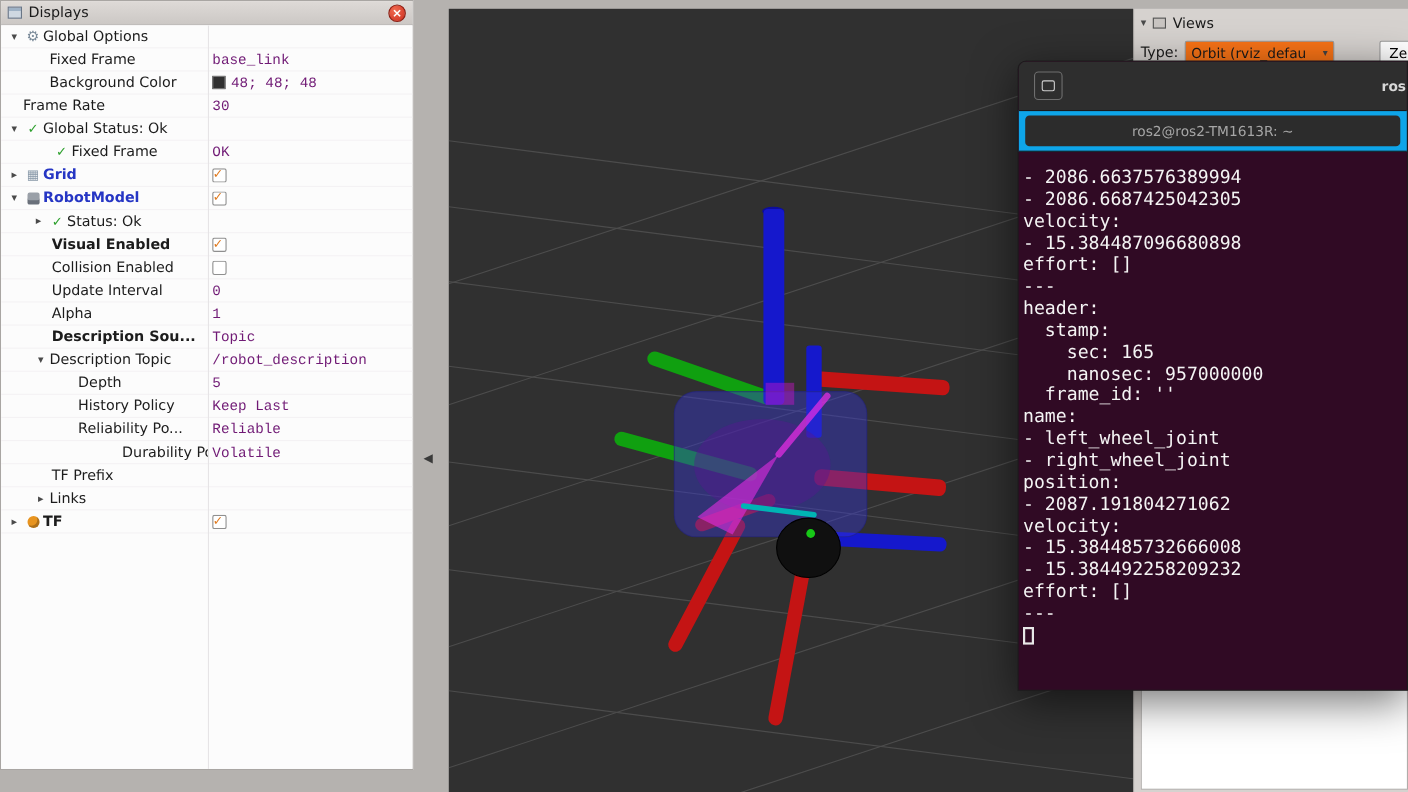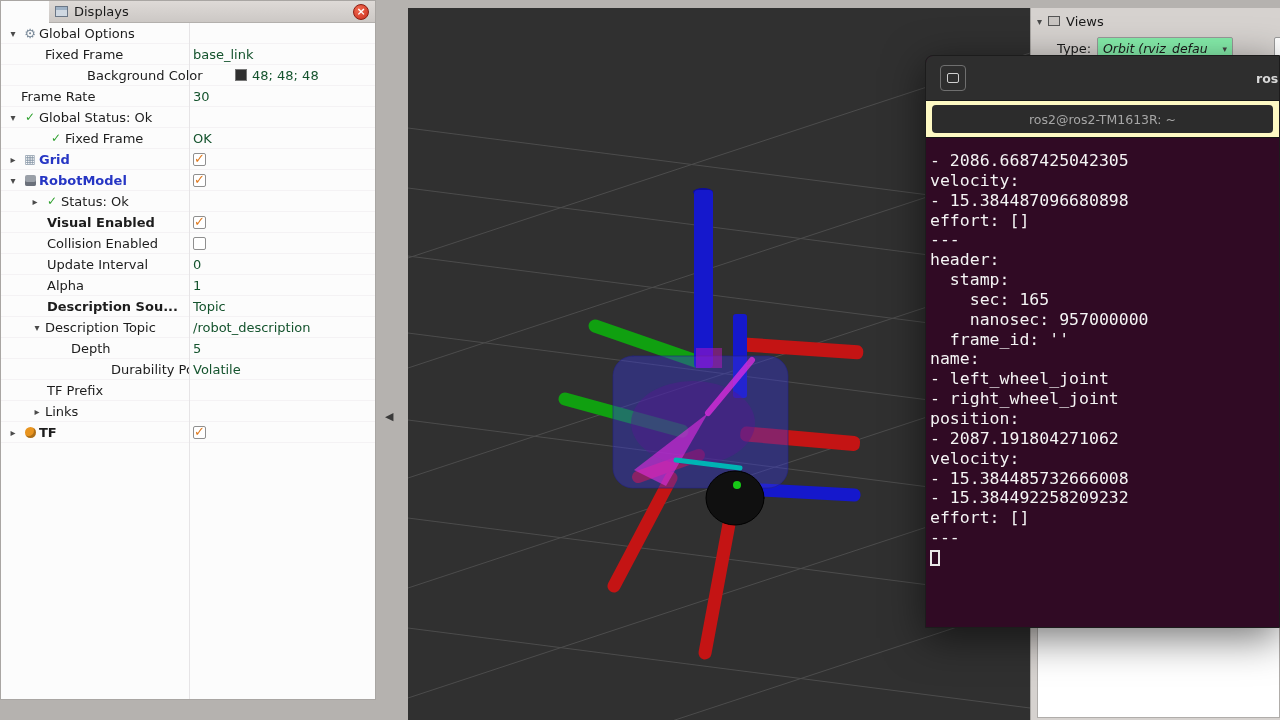--- a/index.html
+++ b/index.html
@@ -4,21 +4,21 @@
 <style>
   html,body{margin:0;padding:0;width:1280px;height:720px;overflow:hidden;
     background:#b5b2af;font-family:"DejaVu Sans",sans-serif;}
   *{box-sizing:border-box;}
 
   
   .displays-panel{position:absolute;left:0;top:4;width:376px;height:700px;
     background:#fcfcfc;border:1px solid #a9a6a3;}
   .panel-titlebar{height:22px;background:linear-gradient(#dedad7,#ccc8c5);
     display:flex;align-items:center;gap:6px;padding:0 6px;font-size:13px;color:#1a1a1a;
-    border-bottom:1px solid #b3b0ad;margin-left:48px;}
+    border-bottom:1px solid #b3b0ad;}
   .panel-icon{width:13px;height:11px;border:1px solid #6a7686;background:#cfd8e2;
     box-shadow:inset 0 3px 0 #9fb2c6;flex:none;}
   .close-btn{margin-left:auto;width:16px;height:16px;border-radius:9px;
     background:radial-gradient(circle at 35% 30%,#f06a50,#cc2e1f);
     border:1px solid #8c1d12;display:flex;align-items:center;justify-content:center;flex:none;}
   .close-btn .x{color:#fff;font-size:11px;font-weight:700;line-height:1;margin-top:-1px;}
   .tree{position:absolute;top:22px;bottom:0;left:0;right:0;background:#fcfcfc;overflow:hidden;}
   .tree::before{content:"";position:absolute;left:188px;top:0;bottom:0;width:1px;background:#e6e4e6;}
   .trow{display:flex;height:21px;align-items:center;border-bottom:1px solid #f4f2f4;}
   .tname{width:188px;display:flex;align-items:center;overflow:hidden;white-space:nowrap;flex:none;}
@@ -27,22 +27,22 @@
   .ticon.gear{color:#7a8a99;font-size:13px;}
   .ticon.check{color:#2fa12f;font-weight:700;}
   .ticon.grid{color:#8898a8;}
   .icon-robot{display:inline-block;width:11px;height:11px;background:#9aa0a8;border-radius:2px;
     box-shadow:inset 0 -4px 0 #6a707a;}
   .icon-tf{display:inline-block;width:11px;height:11px;border-radius:50%;background:#e8941f;
     box-shadow:inset -2px -2px 0 rgba(0,0,0,.25);}
   .tlabel{font-size:13px;color:#1c1c1c;}
   .tlabel.blue{color:var(--accent-blue,#2636c4);font-weight:700;}
   .tlabel.bold{font-weight:700;}
-  .tval{flex:1;display:flex;align-items:center;padding-left:4px;font-size:13px;color:#14532d;
-    overflow:hidden;white-space:nowrap;}
+  .tval{flex:1;display:flex;align-items:center;padding-left:4px;font-size:13px;color:#701a75;
+    overflow:hidden;white-space:nowrap;font-family:Liberation Mono, monospace;}
   .cb{width:13px;height:13px;border:1px solid #8f8f8f;border-radius:2px;background:#fff;
     position:relative;flex:none;}
   .cb.on::after{content:"✓";position:absolute;left:0px;top:-3px;font-size:13px;font-weight:700;
     color:var(--check-orange,#e07a1f);}
   .swatch{width:12px;height:12px;background:#303030;border:1px solid #777;margin-right:5px;flex:none;}
 
   
   .collapse-arrow{position:absolute;left:385px;top:410px;font-size:11px;color:#3a3a3a;}
 
   
@@ -50,43 +50,43 @@
     background:var(--viewport-bg,#303030);}
   .viewport svg{display:block;width:100%;height:100%;}
 
   
   .views-panel{position:absolute;left:1030px;top:8px;width:250px;height:712px;
     background:#d6d2cf;border-left:1px solid #a9a6a3;}
   .views-header{height:26px;display:flex;align-items:center;gap:6px;padding:0 6px;
     font-size:13px;color:#1a1a1a;}
   .views-icon{width:12px;height:10px;border:1px solid #555;background:#c9c5c2;flex:none;}
   .views-caret{font-size:10px;color:#4a4a4a;}
-  .type-row{position:absolute;left:0;top:28px;right:0;height:26px;font-size:13px;color:#1a1a1a;margin-left:20px;}
+  .type-row{position:absolute;left:0;top:28px;right:0;height:26px;font-size:13px;color:#1a1a1a;}
   .type-label{position:absolute;left:6px;top:5px;}
-  .combo{position:absolute;left:46px;top:1px;width:136px;height:23px;background:#86efac;
+  .combo{position:absolute;left:46px;top:1px;width:136px;height:23px;background:#f97316;
     border:1px solid #9a9a9a;border-radius:2px;display:flex;align-items:center;
-    justify-content:space-between;padding:0 5px;font-size:12.5px;overflow:hidden;white-space:nowrap;font-style:italic;}
+    justify-content:space-between;padding:0 5px;font-size:12.5px;overflow:hidden;white-space:nowrap;}
   .combo-caret{font-size:9px;color:#444;margin-left:3px;}
   .zero-btn{position:absolute;left:223px;top:1px;height:23px;background:#fff;
     border:1px solid #9a9a9a;border-radius:2px;font-size:12.5px;padding:0 8px;
     font-family:"DejaVu Sans",sans-serif;white-space:nowrap;}
   .views-list{position:absolute;left:6px;right:0;top:58px;bottom:2px;background:#fff;
     border:1px solid #b0adaa;}
 
   
   .terminal{position:absolute;left:925px;top:55px;width:355px;height:573px;z-index:5;
     border-radius:8px 0 0 0;overflow:hidden;background:var(--terminal-bg,#300a24);
     box-shadow:0 10px 40px rgba(0,0,0,.55);border:1px solid #1c1c1c;}
   .term-header{position:relative;height:44px;background:#2e2e2e;display:flex;align-items:center;}
   .newtab-btn{width:26px;height:26px;border:1px solid #6f6f6f;border-radius:4px;margin-left:14px;
     display:flex;align-items:center;justify-content:center;background:transparent;}
   .newtab-icon{width:12px;height:10px;border:1.5px solid #cfcfcf;border-radius:2px;}
   .term-title{position:absolute;left:330px;top:0;bottom:0;display:flex;align-items:center;
     font-weight:700;font-size:12.5px;color:#d8d8d8;white-space:nowrap;}
-  .term-tabbar{height:38px;background:#fef9c3;border-top:1px solid #1a1a1a;
+  .term-tabbar{height:38px;background:#0ea5e9;border-top:1px solid #1a1a1a;
     border-bottom:1px solid #151515;display:flex;}
   .term-tab{flex:1;margin:4px 6px;border-radius:4px;background:#2c2c2c;display:flex;
     align-items:center;justify-content:center;font-size:12.5px;color:#a6a6a6;white-space:nowrap;overflow:hidden;}
   .term-body{position:absolute;left:0;right:0;top:82px;bottom:0;padding:13px 2px 0 4px;
     font-family:"DejaVu Sans Mono",monospace;font-size:16.5px;line-height:19.85px;color:#f4f4f4;}
   .tline{white-space:pre;}
   .cursor{display:inline-block;width:10px;height:16px;border:2px solid #e8e8e8;margin-top:2px;}
 </style>
 </head>
 <body>
@@ -110,21 +110,21 @@
       </div>
       <div class="trow">
         <div class="tname" style="padding-left: 44px;">
           <span class="tlabel">Fixed Frame</span>
         </div>
         <div class="tval">
           <span>base_link</span>
         </div>
       </div>
       <div class="trow">
-        <div class="tname" style="padding-left: 44px; margin-left: 42px;">
+        <div class="tname" style="padding-left: 44px;">
           <span class="tlabel">Background Color</span>
         </div>
         <div class="tval">
           <span class="swatch" style="background: rgb(48, 48, 48);"></span>
           <span>48; 48; 48</span>
         </div>
       </div>
       <div class="trow">
         <div class="tname" style="padding-left: 20px;">
           <span class="tlabel">Frame Rate</span>
@@ -228,20 +228,36 @@
         <div class="tval">
           <span>/robot_description</span>
         </div>
       </div>
       <div class="trow">
         <div class="tname" style="padding-left: 70px;">
           <span class="tlabel">Depth</span>
         </div>
         <div class="tval">
           <span>5</span>
+        </div>
+      </div>
+      <div class="trow">
+        <div class="tname" style="padding-left: 70px;">
+          <span class="tlabel">History Policy</span>
+        </div>
+        <div class="tval">
+          <span>Keep Last</span>
+        </div>
+      </div>
+      <div class="trow">
+        <div class="tname" style="padding-left: 70px;">
+          <span class="tlabel">Reliability Po...</span>
+        </div>
+        <div class="tval">
+          <span>Reliable</span>
         </div>
       </div>
       <div class="trow">
         <div class="tname" style="padding-left: 110px;">
           <span class="tlabel">Durability Po...</span>
         </div>
         <div class="tval">
           <span>Volatile</span>
         </div>
       </div>
@@ -337,20 +353,21 @@
   <div class="term-header">
     <span class="newtab-btn">
       <span class="newtab-icon"></span>
     </span>
     <span class="term-title">ros2@</span>
   </div>
   <div class="term-tabbar">
     <div class="term-tab">ros2@ros2-TM1613R: ~</div>
   </div>
   <div class="term-body">
+      <div class="tline">- 2086.6637576389994</div>
       <div class="tline">- 2086.6687425042305</div>
       <div class="tline">velocity:</div>
       <div class="tline">- 15.384487096680898</div>
       <div class="tline">effort: []</div>
       <div class="tline">---</div>
       <div class="tline">header:</div>
       <div class="tline">  stamp:</div>
       <div class="tline">    sec: 165</div>
       <div class="tline">    nanosec: 957000000</div>
       <div class="tline">  frame_id: ''</div>

